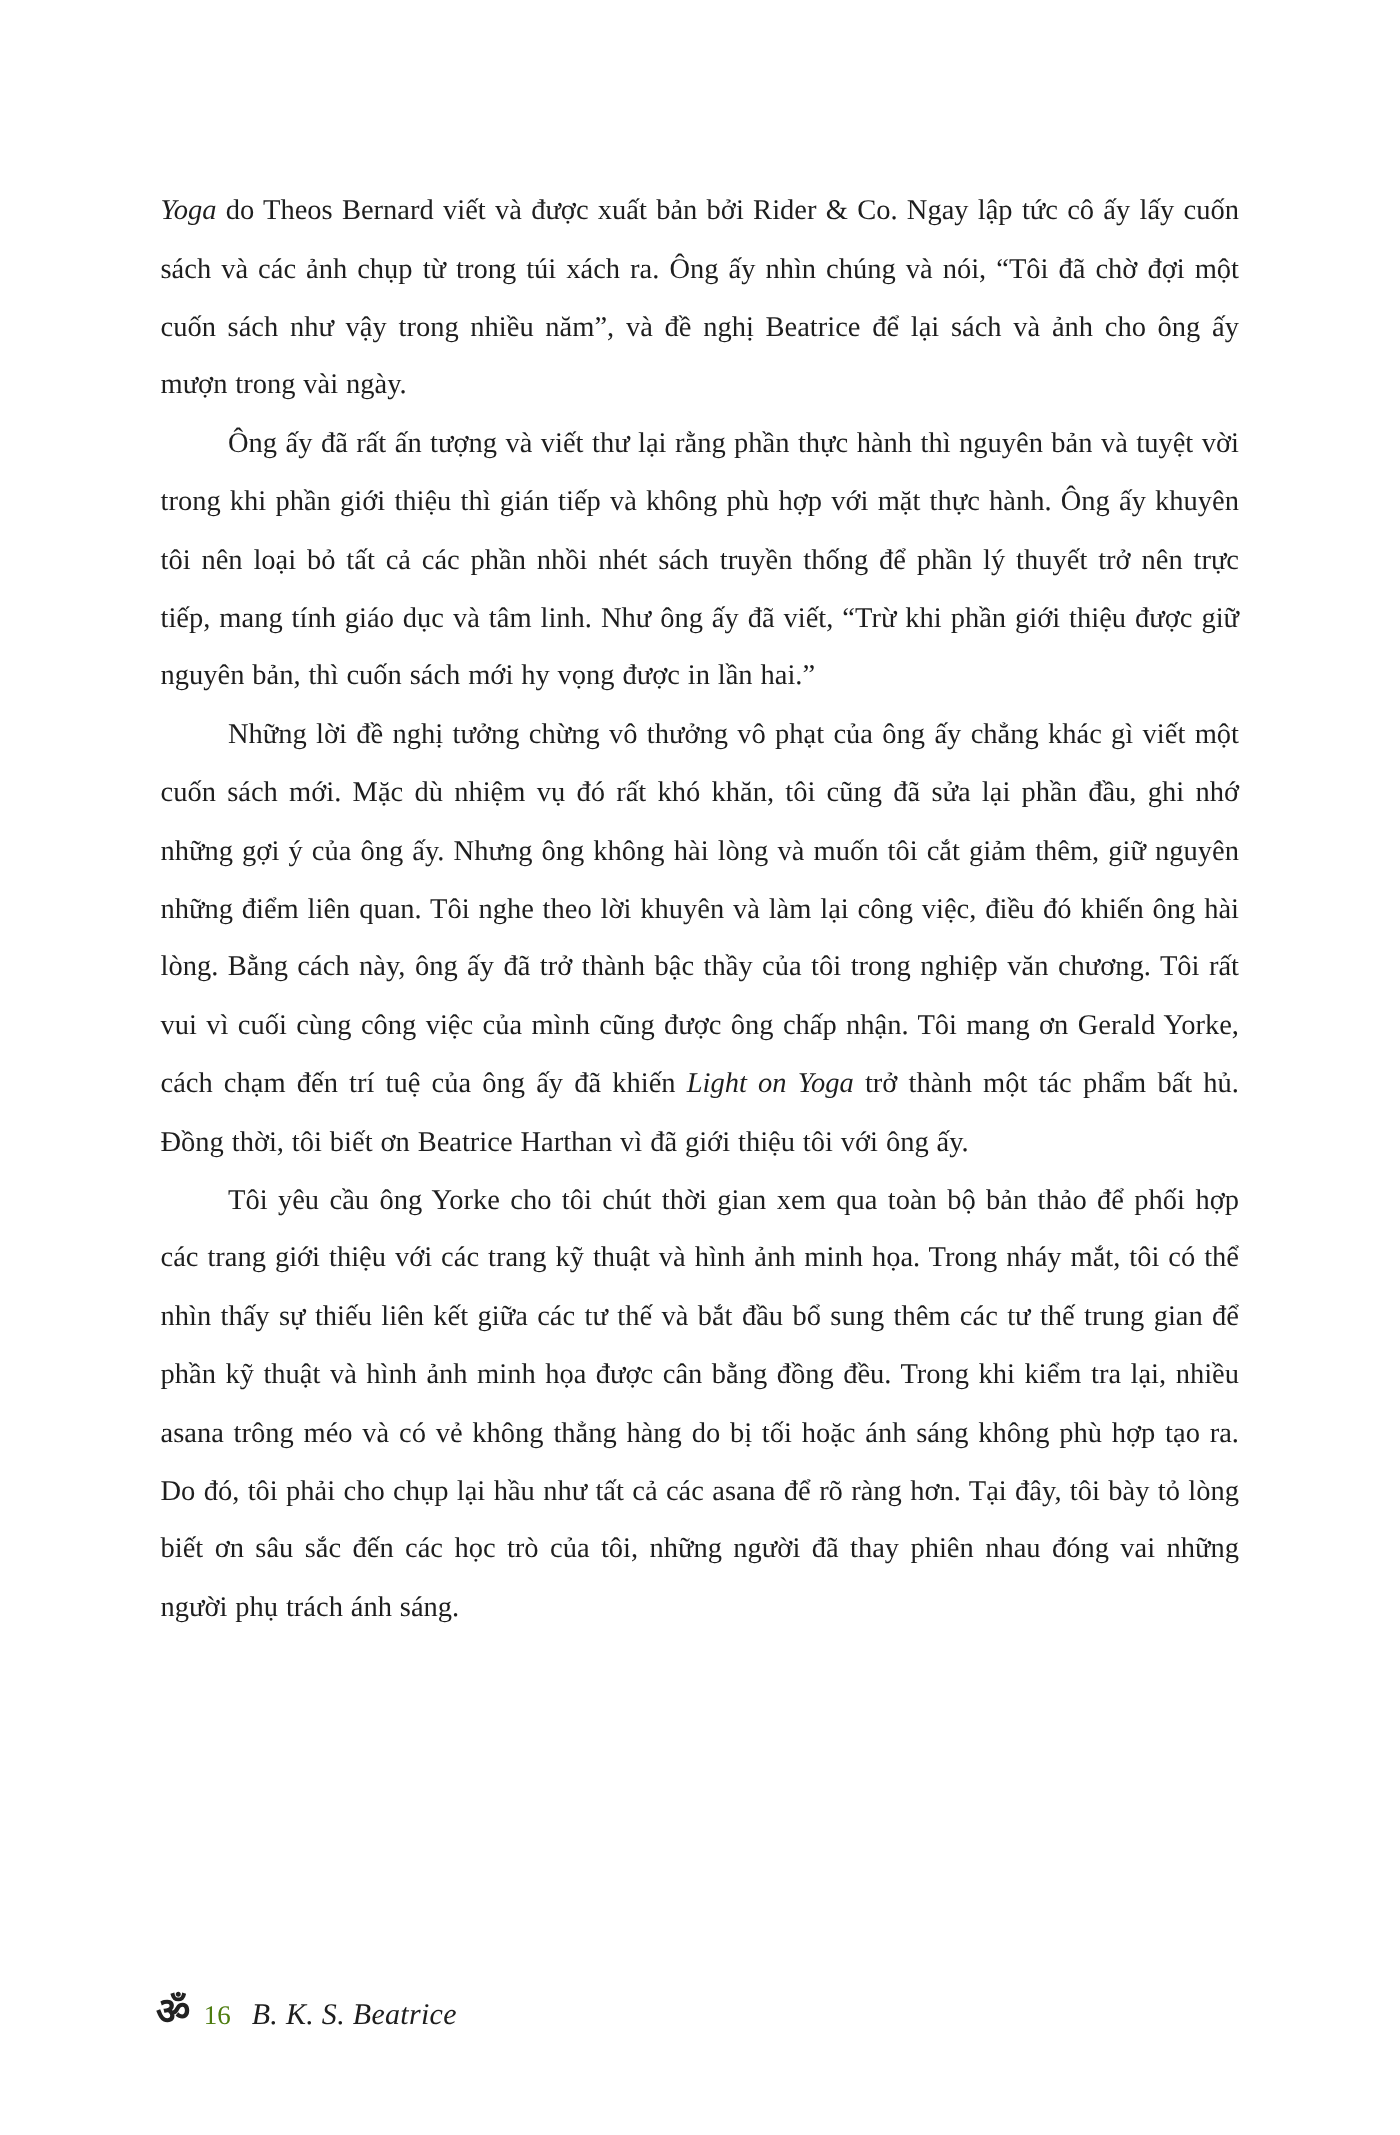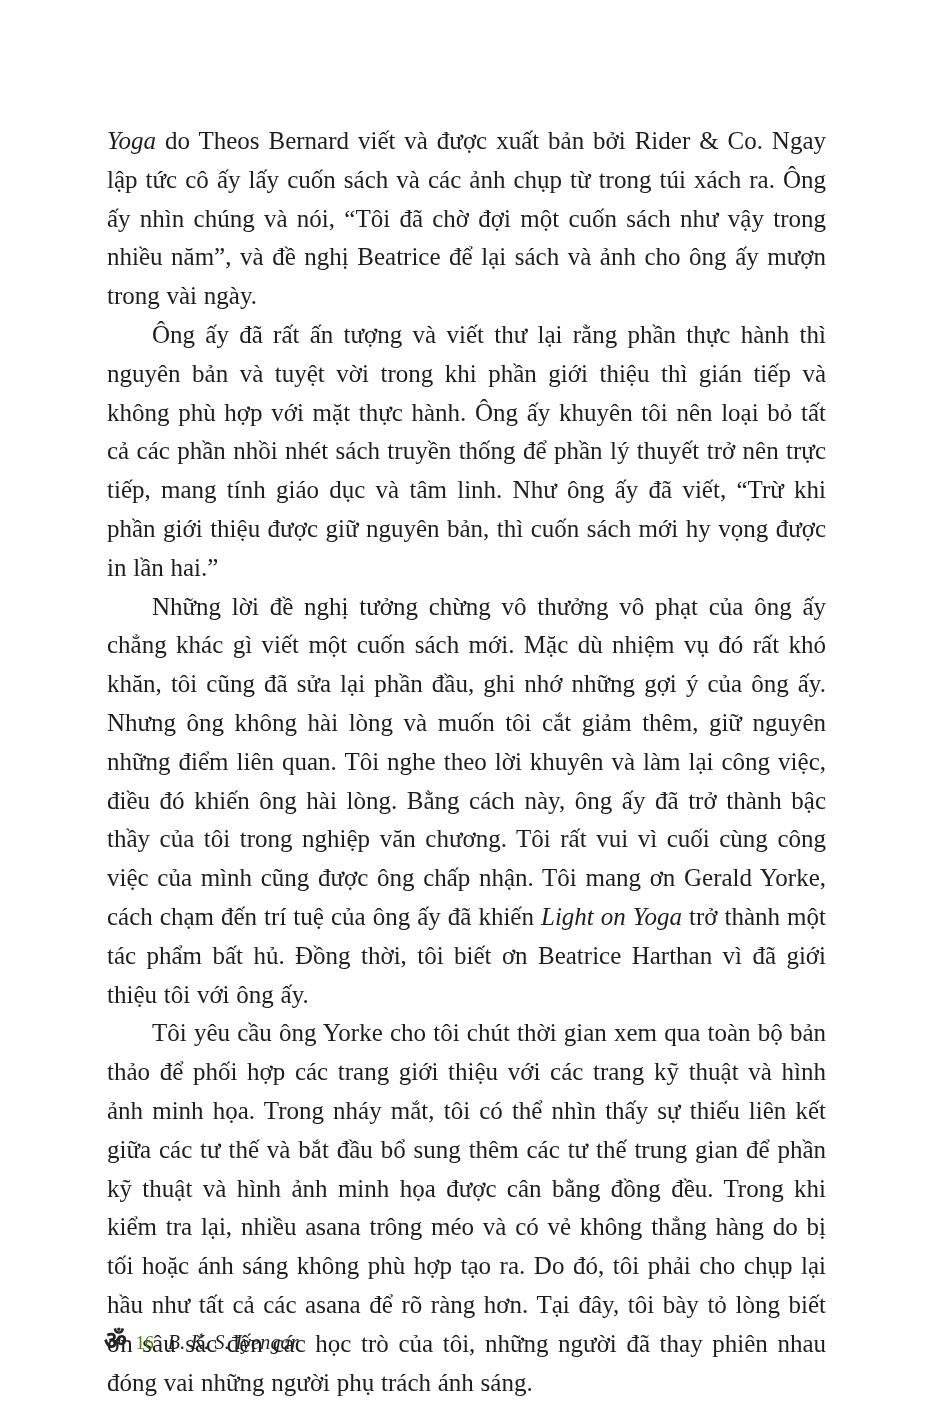--- a/index.html
+++ b/index.html
@@ -19,21 +19,21 @@
     background: #ffffff;
   }
   .text-block {
     position: absolute;
     left: 107px;
     top: 122px;
     width: 719px;
   }
   .para {
     margin: 0;
-    font-size: 25px;
+    font-size: 19px;
     line-height: 38.8px;
     text-align: justify;
     text-justify: inter-word;
     hyphens: none;
     word-spacing: 0.5px;
   }
   .para.indent { text-indent: 45px; }
   .para em { font-style: italic; }
   .footer {
     position: absolute;
@@ -70,16 +70,16 @@
   <div class="text-block" id="paragraphs">
       <p class="para"><em>Yoga</em><span> do Theos Bernard viết và được xuất bản bởi Rider &amp; Co. Ngay lập tức cô ấy lấy cuốn sách và các ảnh chụp từ trong túi xách ra. Ông ấy nhìn chúng và nói, “Tôi đã chờ đợi một cuốn sách như vậy trong nhiều năm”, và đề nghị Beatrice để lại sách và ảnh cho ông ấy mượn trong vài ngày.</span></p>
       <p class="para indent"><span>Ông ấy đã rất ấn tượng và viết thư lại rằng phần thực hành thì nguyên bản và tuyệt vời trong khi phần giới thiệu thì gián tiếp và không phù hợp với mặt thực hành. Ông ấy khuyên tôi nên loại bỏ tất cả các phần nhồi nhét sách truyền thống để phần lý thuyết trở nên trực tiếp, mang tính giáo dục và tâm linh. Như ông ấy đã viết, “Trừ khi phần giới thiệu được giữ nguyên bản, thì cuốn sách mới hy vọng được in lần hai.”</span></p>
       <p class="para indent"><span>Những lời đề nghị tưởng chừng vô thưởng vô phạt của ông ấy chẳng khác gì viết một cuốn sách mới. Mặc dù nhiệm vụ đó rất khó khăn, tôi cũng đã sửa lại phần đầu, ghi nhớ những gợi ý của ông ấy. Nhưng ông không hài lòng và muốn tôi cắt giảm thêm, giữ nguyên những điểm liên quan. Tôi nghe theo lời khuyên và làm lại công việc, điều đó khiến ông hài lòng. Bằng cách này, ông ấy đã trở thành bậc thầy của tôi trong nghiệp văn chương. Tôi rất vui vì cuối cùng công việc của mình cũng được ông chấp nhận. Tôi mang ơn Gerald Yorke, cách chạm đến trí tuệ của ông ấy đã khiến </span><em>Light on Yoga</em><span> trở thành một tác phẩm bất hủ. Đồng thời, tôi biết ơn Beatrice Harthan vì đã giới thiệu tôi với ông ấy.</span></p>
       <p class="para indent"><span>Tôi yêu cầu ông Yorke cho tôi chút thời gian xem qua toàn bộ bản thảo để phối hợp các trang giới thiệu với các trang kỹ thuật và hình ảnh minh họa. Trong nháy mắt, tôi có thể nhìn thấy sự thiếu liên kết giữa các tư thế và bắt đầu bổ sung thêm các tư thế trung gian để phần kỹ thuật và hình ảnh minh họa được cân bằng đồng đều. Trong khi kiểm tra lại, nhiều asana trông méo và có vẻ không thẳng hàng do bị tối hoặc ánh sáng không phù hợp tạo ra. Do đó, tôi phải cho chụp lại hầu như tất cả các asana để rõ ràng hơn. Tại đây, tôi bày tỏ lòng biết ơn sâu sắc đến các học trò của tôi, những người đã thay phiên nhau đóng vai những người phụ trách ánh sáng.</span></p>
     </div>
 
   <div class="footer">
     <span class="om">ॐ</span>
     <span class="pagenum">16</span>
-    <span class="author">B. K. S. Iyengar</span>
+    <span class="author">B. K. S. Beatrice</span>
   </div>
 
 </div>
 
 </body></html>

